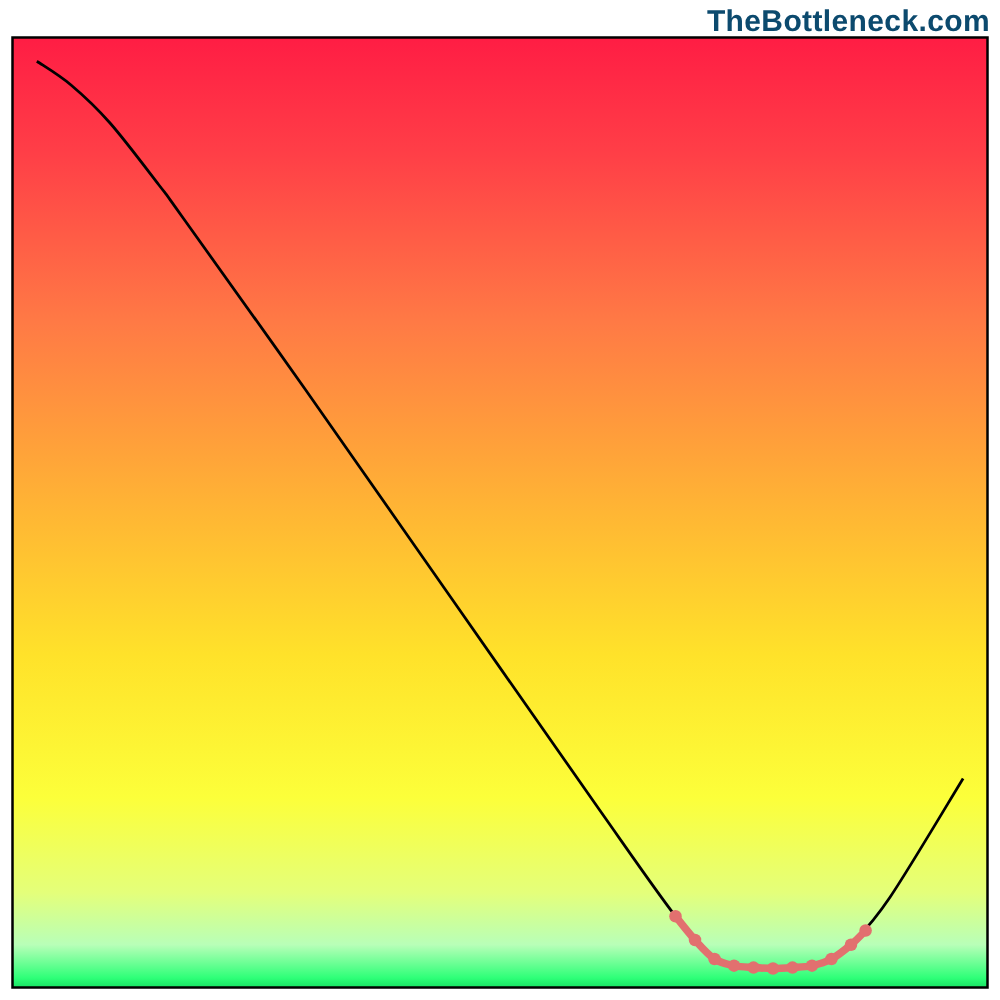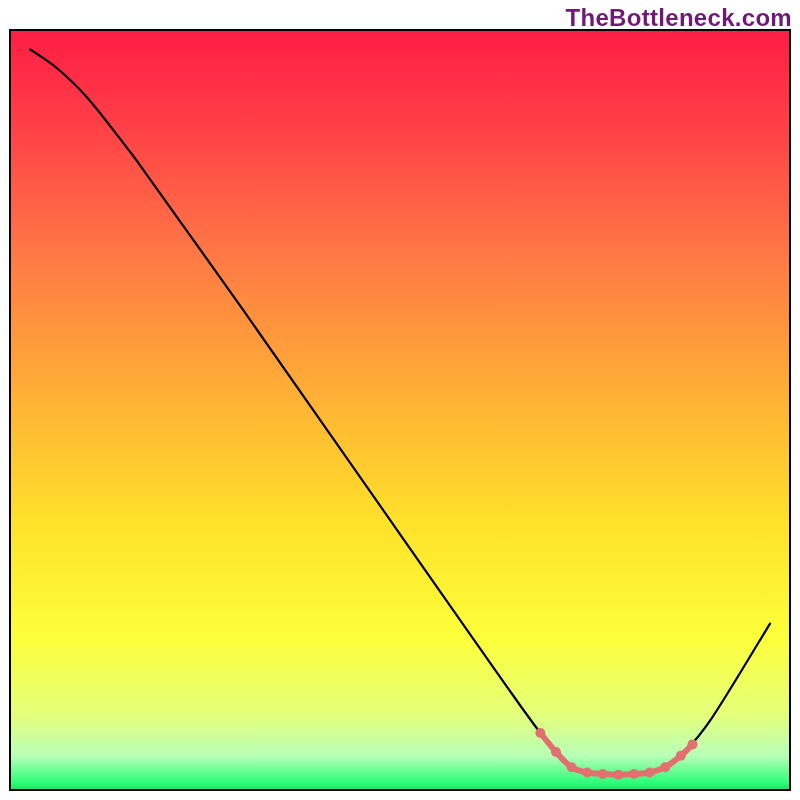--- a/index.html
+++ b/index.html
@@ -14,21 +14,21 @@
     position: relative;
     width: 800px;
     height: 800px;
   }
   .watermark {
     position: absolute;
     top: 4px;
     right: 8px;
     font-size: 24px;
     font-weight: bold;
-    color: #701a75;
+    color: #0c4a6e;
     z-index: 5;
     letter-spacing: 0.3px;
   }
   svg.plot {
     position: absolute;
     top: 0;
     left: 0;
     width: 800px;
     height: 800px;
   }

